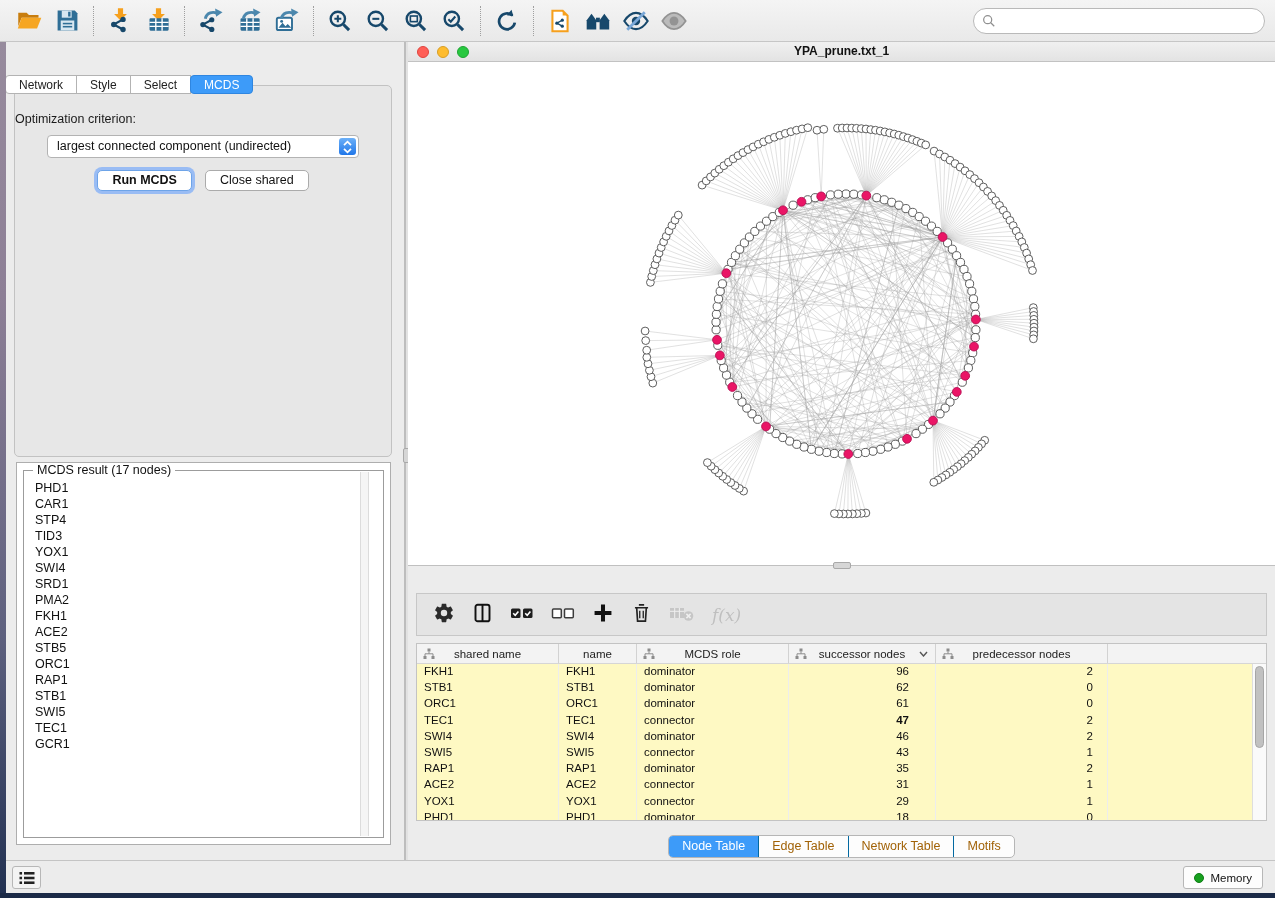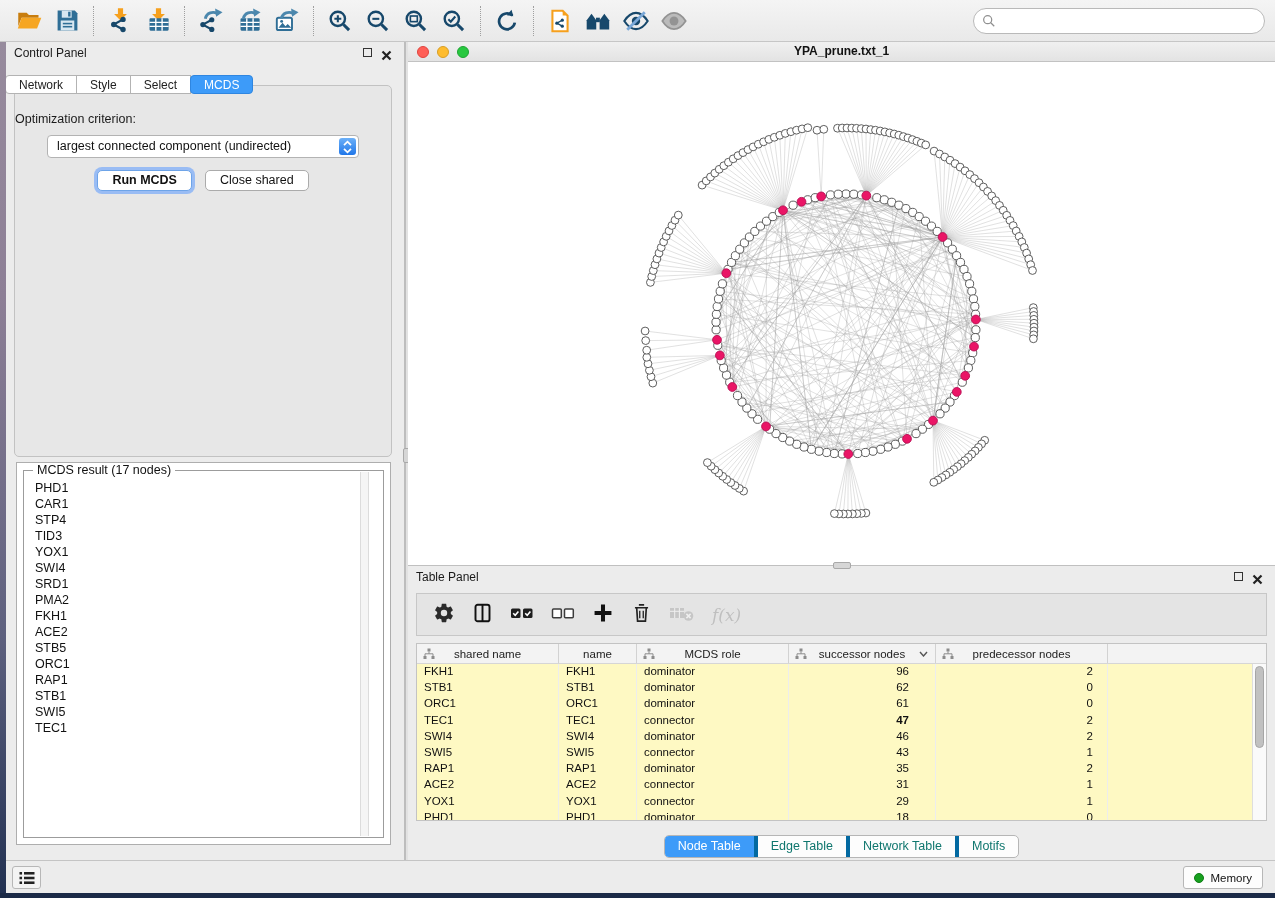--- a/index.html
+++ b/index.html
@@ -82,21 +82,21 @@
   .tbody { position:absolute; left:0; right:14px; top:20px; bottom:0; overflow:hidden; }
   .tr { display:flex; height:16.2px; }
   .td { font-size:11.5px; color:#111; padding:1px 0 0 7px; border-right:1px solid #ededed; white-space:nowrap; overflow:hidden; }
   .td.num { text-align:right; padding-right:26px; }
   .td.num2 { text-align:right; padding-right:14px; }
   .td.fill { flex:1; border-right:none; }
   .t-scroll { position:absolute; right:0; top:20px; bottom:0; width:14px; background:#fafafa; border-left:1px solid #dedede; }
   .t-thumb { position:absolute; left:1.5px; top:2px; width:9px; height:82px; background:#c1c1c1; border:1px solid #a6a6a6; border-radius:5px; }
   .b-tabs { position:absolute; left:0; right:0; top:269px; display:flex; justify-content:center; }
   .b-tabs-inner { display:flex; border:1px solid #b6b6b6; border-radius:5px; overflow:hidden; background:#fdfdfd; }
-  .btab { height:21px; padding:3px 13px 0; font-size:12.5px; color:#0f766e; border-left:4px solid #0369a1; }
+  .btab { height:21px; padding:3px 13px 0; font-size:12.5px; color:#a16207; border-left:1px solid #0369a1; }
   .btab:first-child { border-left:none; }
   .btab.sel { background:#3d9bf9; color:#fff; }
 
   
   .status { position:absolute; left:0; right:0; bottom:0; height:33px; background:#ececec; border-top:1px solid #c4c4c4; }
   .st-list-btn { position:absolute; left:12px; top:5px; width:29px; height:23px; background:#f4f4f4; border:1px solid #b7b7b7; border-radius:3px;
     display:flex; align-items:center; justify-content:center; }
   .mem-btn { position:absolute; right:12px; top:5px; height:23px; padding:0 10px; background:#fdfdfd; border:1px solid #b7b7b7; border-radius:3px;
     display:flex; align-items:center; gap:6px; font-size:11.5px; color:#111; }
   .mem-dot { width:10px; height:10px; border-radius:50%; background:#17a01f; border:1px solid #0e7d15; }
@@ -288,29 +288,20 @@
         <svg width="14" height="14" viewBox="0 0 16 16">
             <circle cx="6.5" cy="6.5" r="4.6" fill="none" stroke="#8f8f8f" stroke-width="1.4"></circle>
             <path d="M10 10l4 4" stroke="#8f8f8f" stroke-width="1.4"></path>
           </svg>
       </span>
       <input type="text" placeholder="" style="">
     </div>
   </div>
 
   <div class="cpanel">
-    <div class="panel-head">
-      <span class="panel-title">Control Panel</span>
-      <span class="ph-float"></span>
-      <span class="ph-close">
-        <svg width="11" height="11" viewBox="0 0 11 11">
-            <path d="M1.5 1.5l8 8M9.5 1.5l-8 8" stroke="#222" stroke-width="2.2"></path>
-          </svg>
-      </span>
-    </div>
     <div class="cp-tabs" id="cp-tabs">
         <div class="cptab">Network</div>
         <div class="cptab">Style</div>
         <div class="cptab">Select</div>
         <div class="cptab sel">MCDS</div>
       </div>
     <div class="cp-box">
       <div class="opt-label">Optimization criterion:</div>
       <div class="select">
         <span>largest connected component (undirected)</span>
@@ -339,20 +330,21 @@
             <div>SRD1</div>
             <div>PMA2</div>
             <div>FKH1</div>
             <div>ACE2</div>
             <div>STB5</div>
             <div>ORC1</div>
             <div>RAP1</div>
             <div>STB1</div>
             <div>SWI5</div>
             <div>TEC1</div>
+            <div>GCR1</div>
           </div>
         <div class="list-scroll"></div>
       </div>
     </div>
   </div>
 
   <div class="v-split">
     <div class="v-handle"></div>
   </div>
 
@@ -1008,29 +1000,20 @@
             <circle cx="358.0" cy="364.4" r="4.4"></circle>
             <circle cx="324.3" cy="325.0" r="4.4"></circle>
             <circle cx="311.9" cy="293.4" r="4.4"></circle>
             <circle cx="309.0" cy="277.8" r="4.4"></circle>
           </g>
         </svg></div>
   </div>
 
   <div class="tpanel">
     <div class="t-handle"></div>
-    <div class="panel-head">
-      <span class="panel-title">Table Panel</span>
-      <span class="ph-float"></span>
-      <span class="ph-close">
-        <svg width="11" height="11" viewBox="0 0 11 11">
-            <path d="M1.5 1.5l8 8M9.5 1.5l-8 8" stroke="#222" stroke-width="2.2"></path>
-          </svg>
-      </span>
-    </div>
     <div class="t-toolbar" id="t-toolbar">
         <div class="tt-btn">
           <span><svg width="22" height="22" viewBox="0 0 24 24">
               <path fill="#2b2b2b" d="M19.4 13c.04-.33.06-.66.06-1s-.02-.67-.07-1l2.1-1.64c.19-.15.24-.42.12-.64l-2-3.46c-.12-.22-.39-.3-.61-.22l-2.48 1c-.52-.4-1.08-.73-1.69-.98l-.38-2.64C14.46 2.18 14.25 2 14 2h-4c-.25 0-.46.18-.49.42l-.38 2.64c-.61.25-1.17.59-1.69.98l-2.48-1c-.23-.09-.49 0-.61.22l-2 3.46c-.13.22-.07.49.12.64L4.57 11c-.05.33-.07.66-.07 1s.02.67.07 1l-2.1 1.64c-.19.15-.24.42-.12.64l2 3.46c.12.22.39.3.61.22l2.48-1c.52.4 1.08.73 1.69.98l.38 2.64c.03.24.24.42.49.42h4c.25 0 .46-.18.49-.42l.38-2.64c.61-.25 1.17-.59 1.69-.98l2.48 1c.23.09.49 0 .61-.22l2-3.46c.12-.22.07-.49-.12-.64L19.4 13zM12 15.5A3.5 3.5 0 1 1 12 8.5a3.5 3.5 0 0 1 0 7z"></path>
             </svg></span>
         </div>
         <div class="tt-btn">
           <span><svg width="21" height="22" viewBox="0 0 24 24">
               <rect x="4" y="2.5" width="16" height="19" rx="2.5" fill="none" stroke="#111" stroke-width="2.2"></rect>
               <path d="M12 2.5v19" stroke="#111" stroke-width="2.2"></path>

